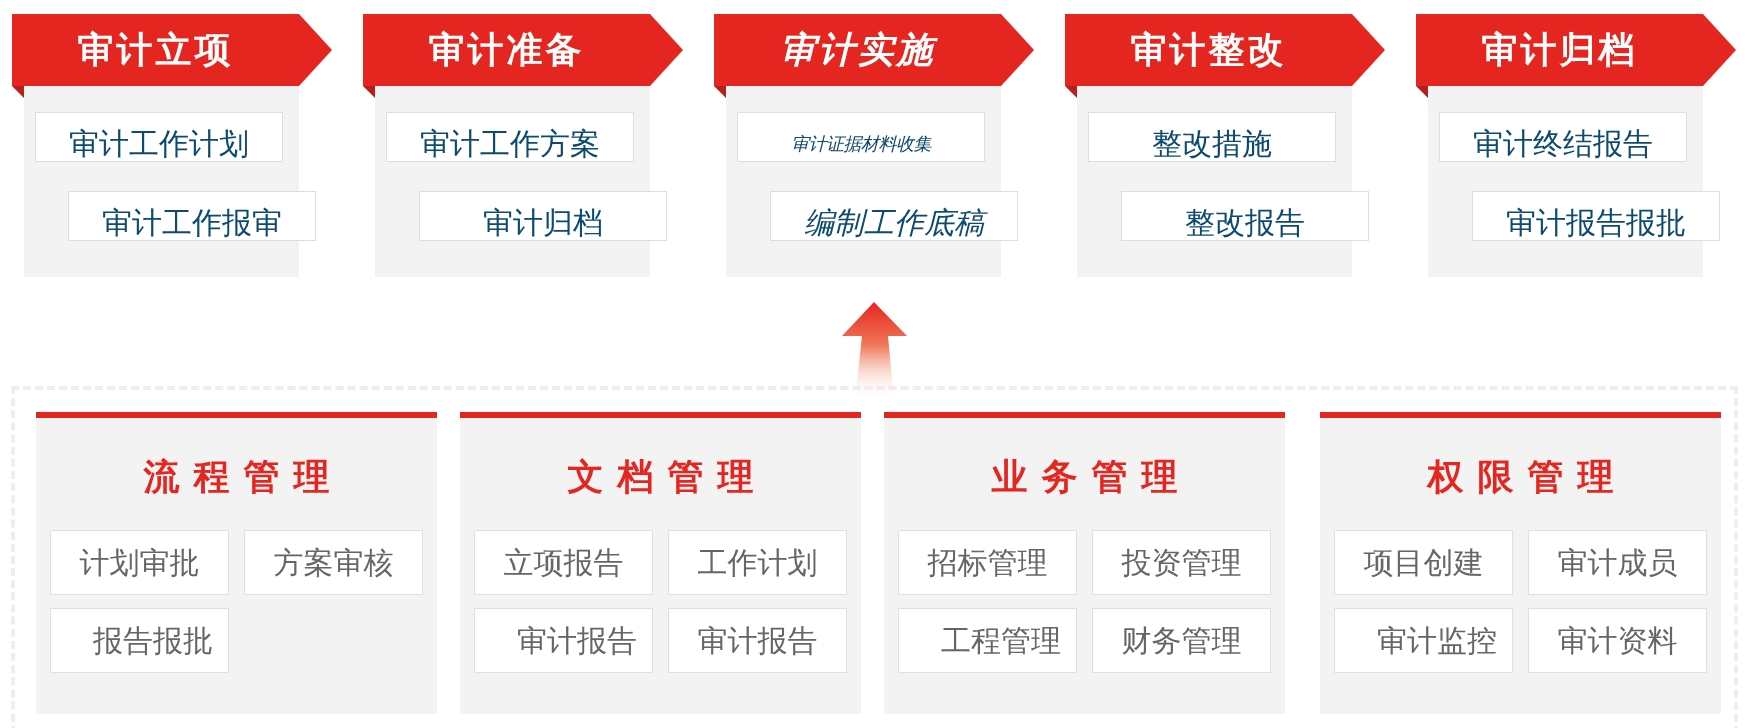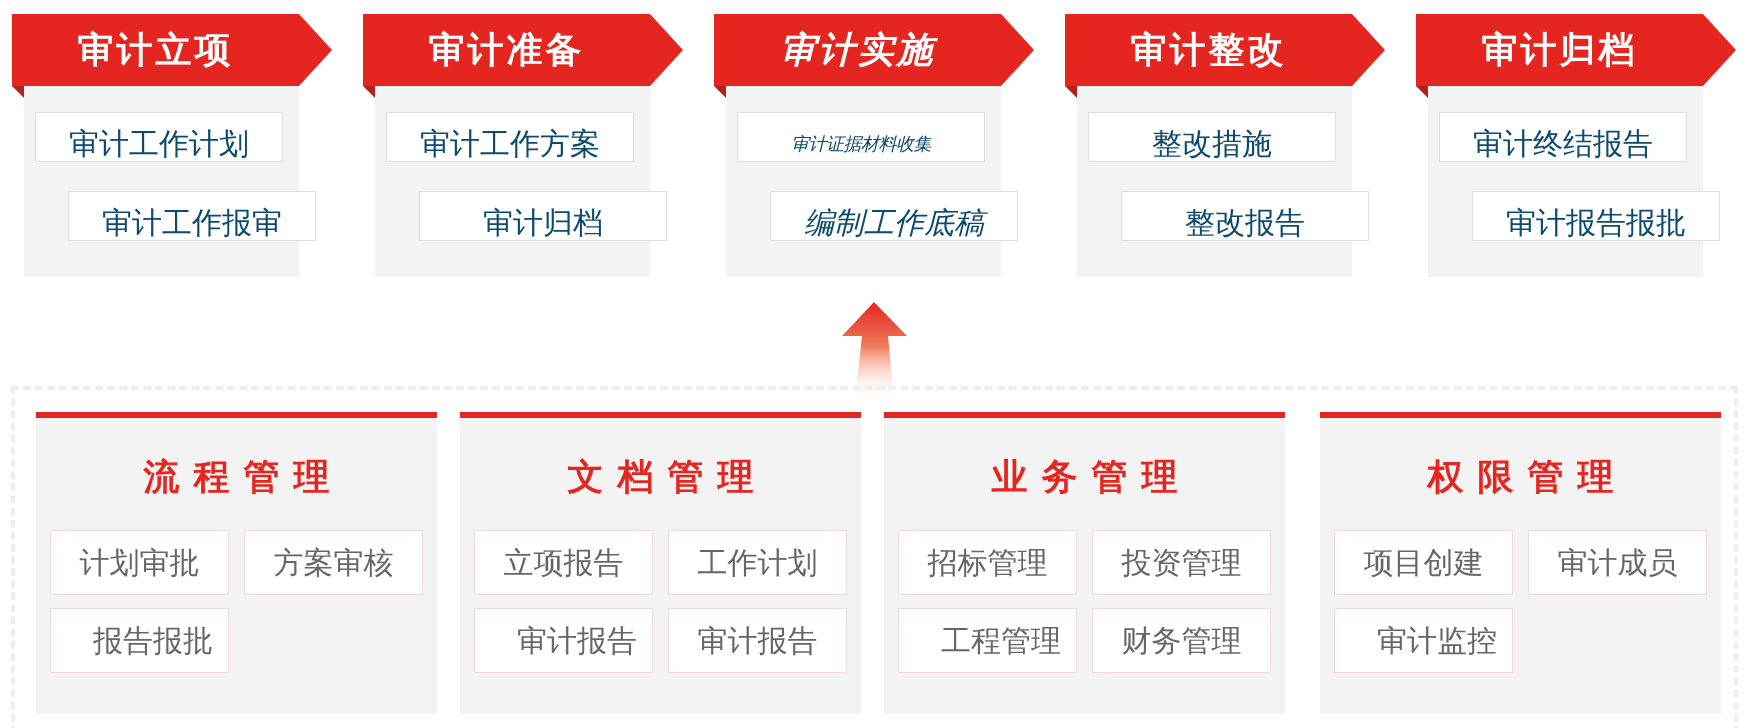--- a/index.html
+++ b/index.html
@@ -160,13 +160,14 @@
   <div class="cell c2">工程管理</div>
   <div class="cell c3">财务管理</div>
 </div>
 
 <div class="module" style="left:1320px;">
   <div class="topline"></div>
   <div class="mod-title">权限管理</div>
   <div class="cell c0">项目创建</div>
   <div class="cell c1">审计成员</div>
   <div class="cell c2">审计监控</div>
+  <div class="cell c3">审计资料</div>
 </div>
 
 </body></html>

